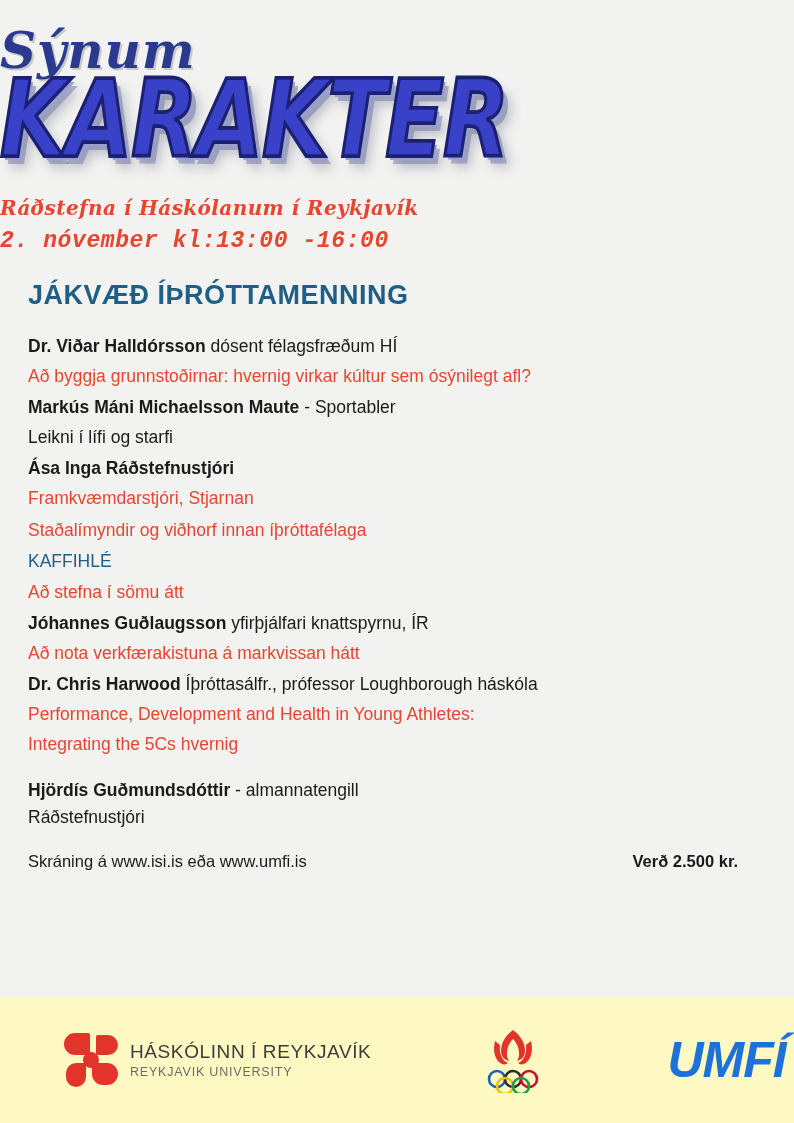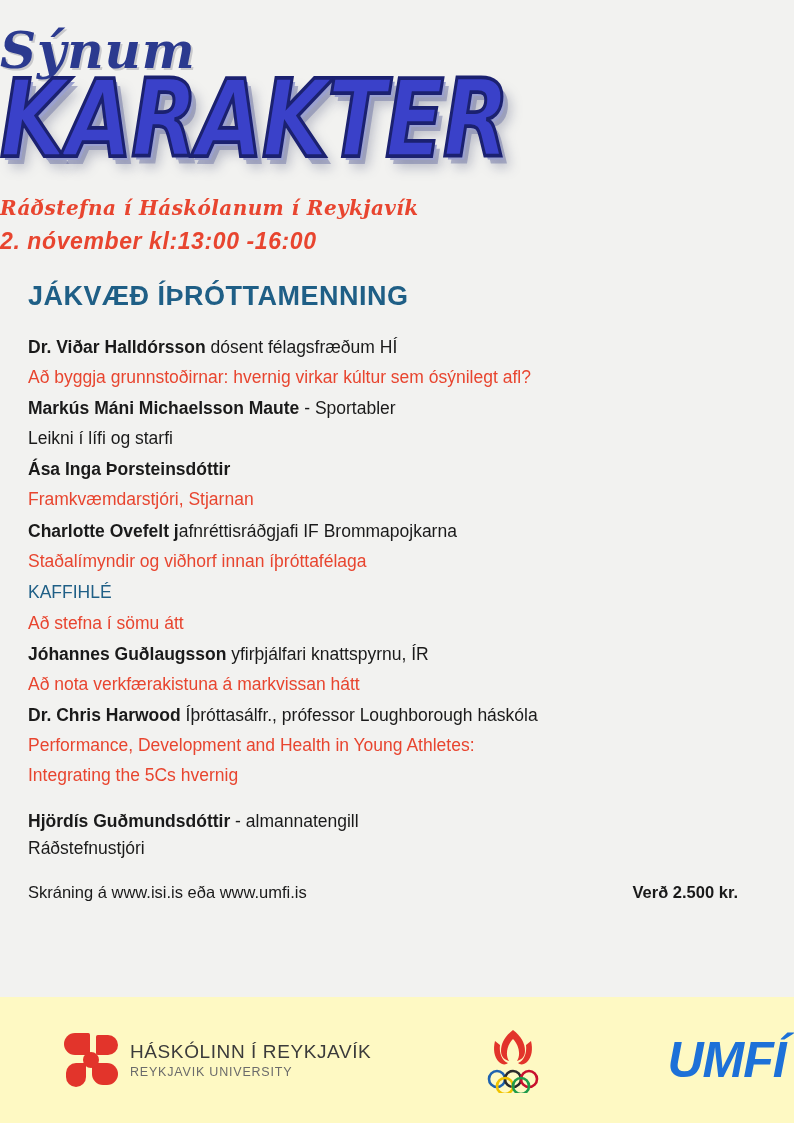--- a/index.html
+++ b/index.html
@@ -56,21 +56,21 @@
   .subtitle {
     font-family: "DejaVu Serif", serif;
     font-style: italic;
     font-weight: bold;
     font-size: 20px;
     color: #e8452f;
     margin-top: 14px;
     letter-spacing: 0.4px;
   }
   .datetime {
-    font-family: Liberation Sans, sans-serif;
+    font-family: Liberation Mono, monospace;
     font-style: italic;
     font-weight: bold;
     font-size: 23px;
     color: #e8452f;
     margin-top: 8px;
     letter-spacing: 0.6px;
   }
 
   
   .program {
@@ -221,29 +221,26 @@
 
   <div class="entry">
     <div class="speaker-line">
       <span class="speaker-name">Markús Máni Michaelsson Maute</span><span class="speaker-role"> - Sportabler</span>
     </div>
     <div class="speaker-line">Leikni í lífi og starfi</div>
   </div>
 
   <div class="entry">
     <div class="speaker-line">
-      <span class="speaker-name">Ása Inga Þorsteinsdóttir</span>
+      <span class="speaker-name">Ása Inga Ráðstefnustjóri</span>
     </div>
     <div class="talk-title">Framkvæmdarstjóri, Stjarnan</div>
   </div>
 
   <div class="entry">
-    <div class="speaker-line">
-      <span class="speaker-name">Charlotte Ovefelt j</span><span class="speaker-role">afnréttisráðgjafi  IF Brommapojkarna</span>
-    </div>
     <div class="talk-title">Staðalímyndir og viðhorf innan íþróttafélaga</div>
   </div>
 
   <div class="entry">
     <div class="break-line">KAFFIHLÉ</div>
   </div>
 
   <div class="entry">
     <div class="talk-title">Að stefna í sömu átt</div>
   </div>

